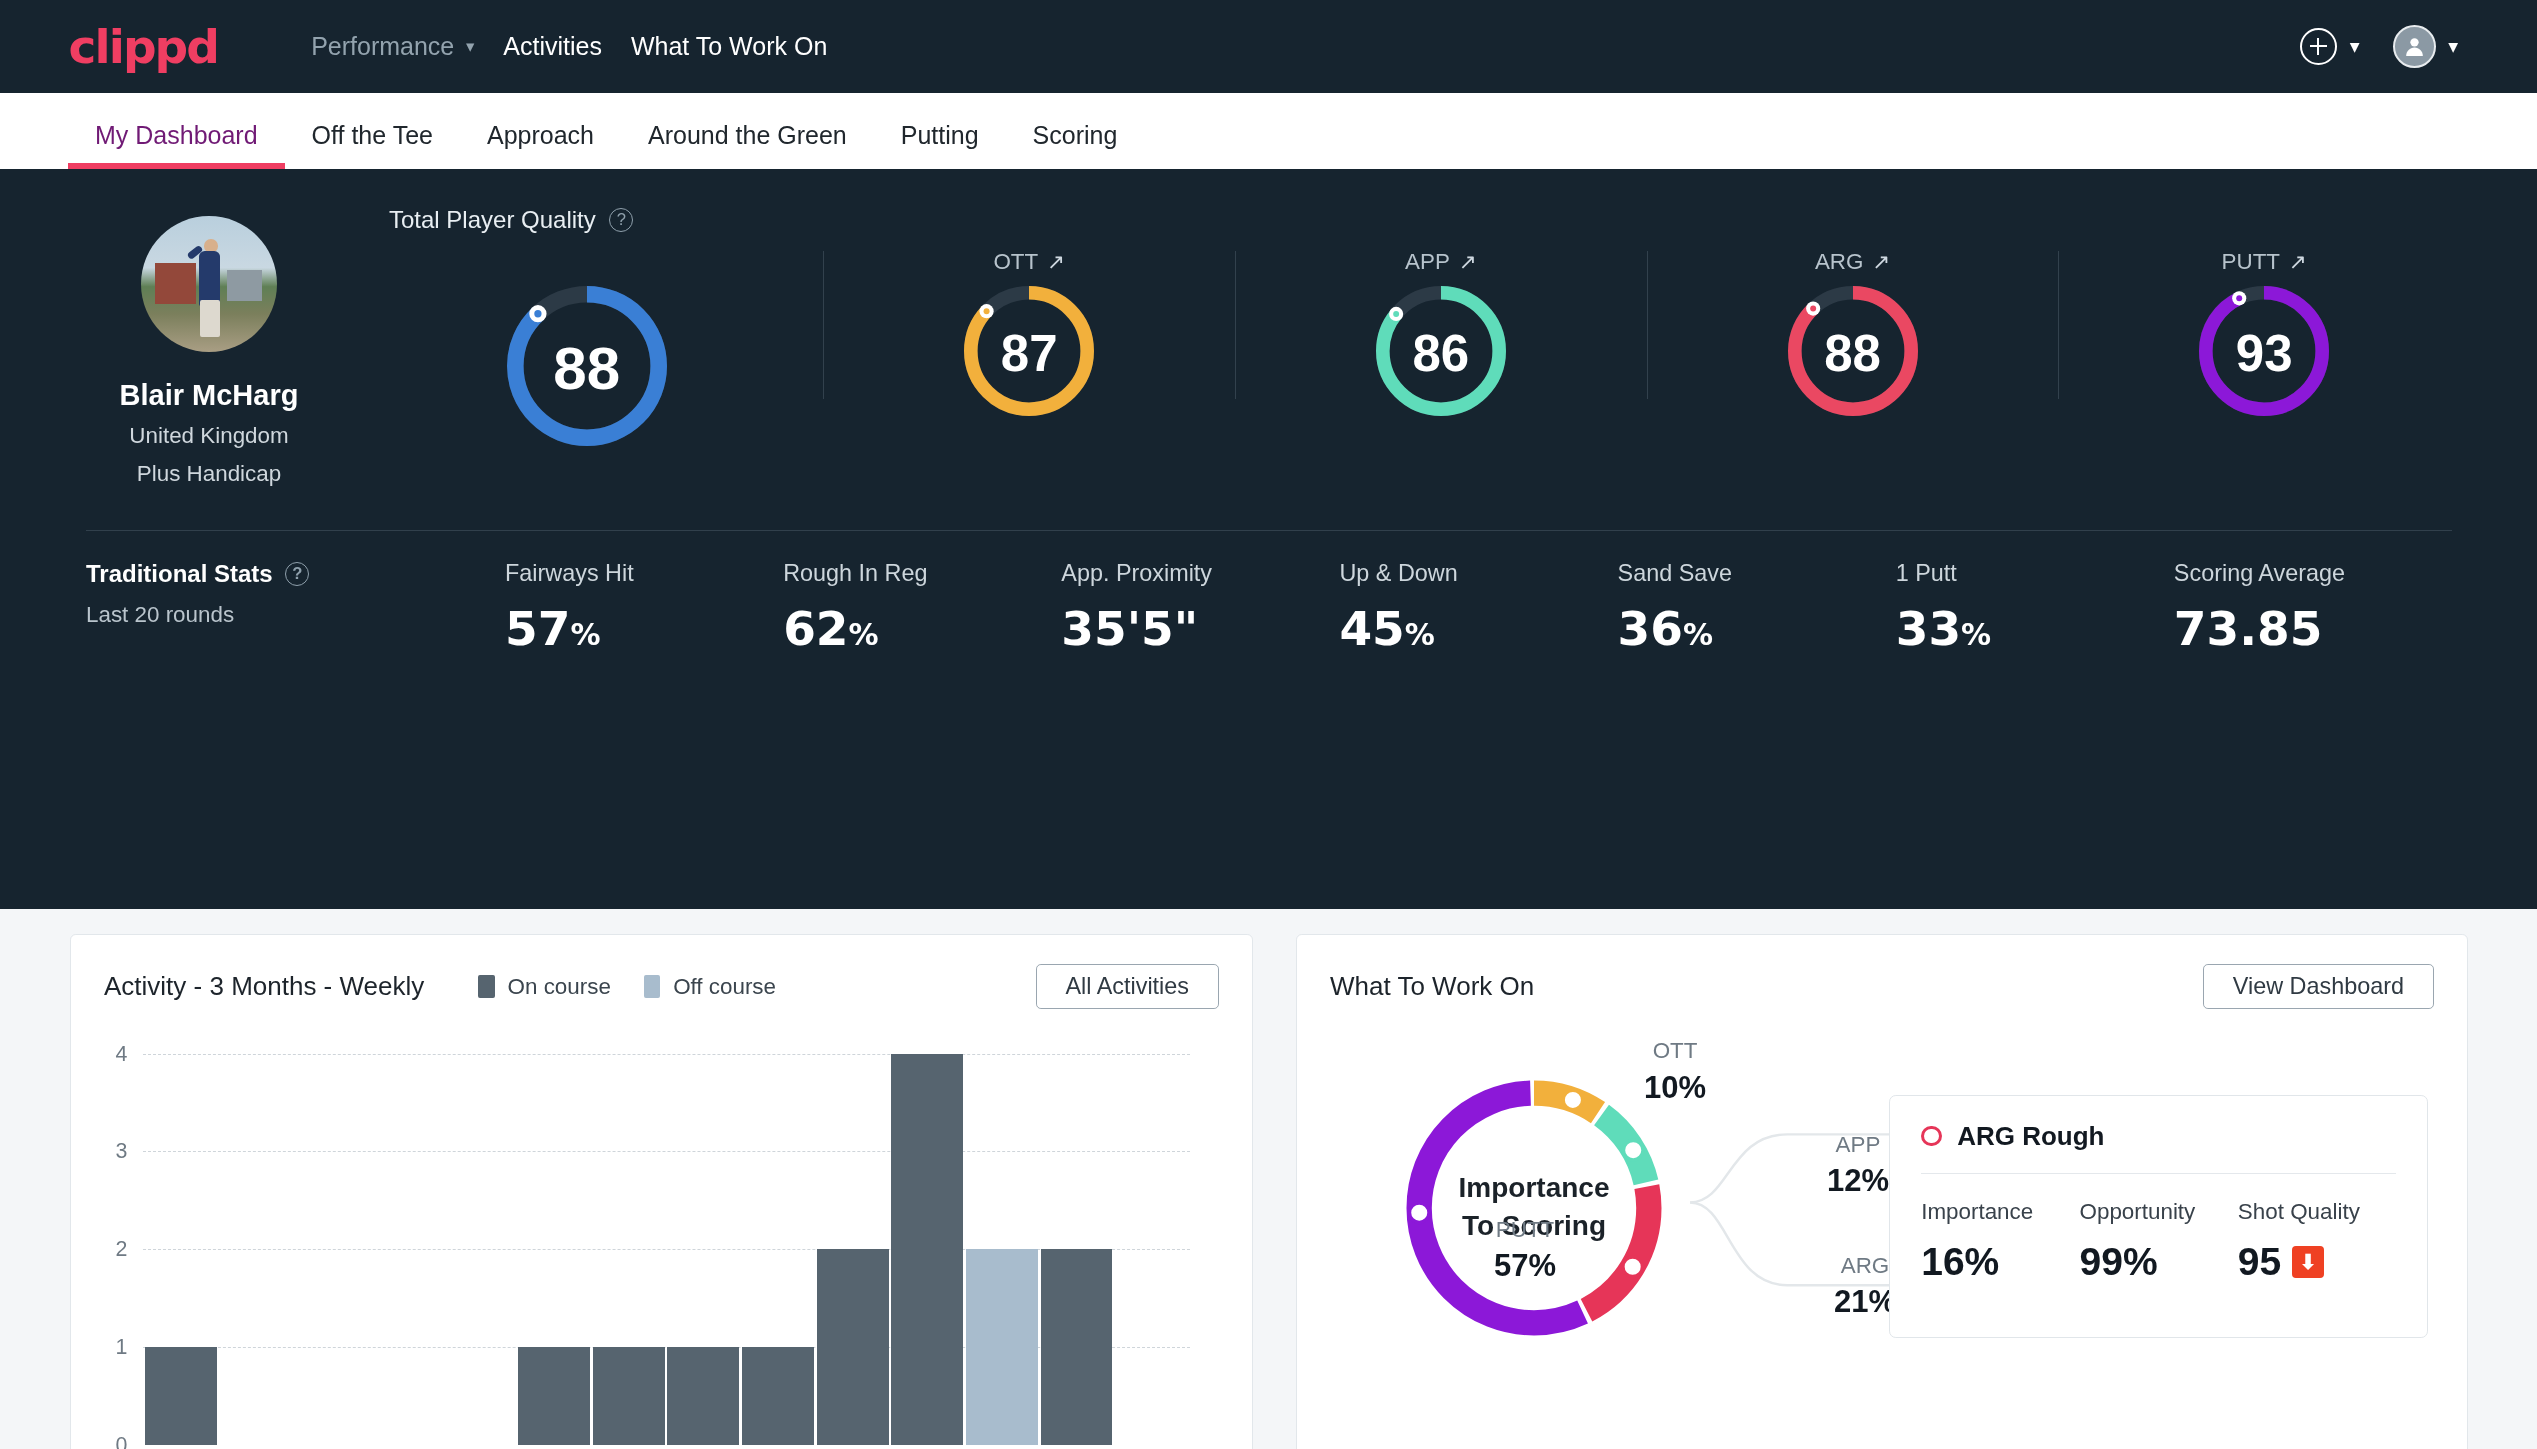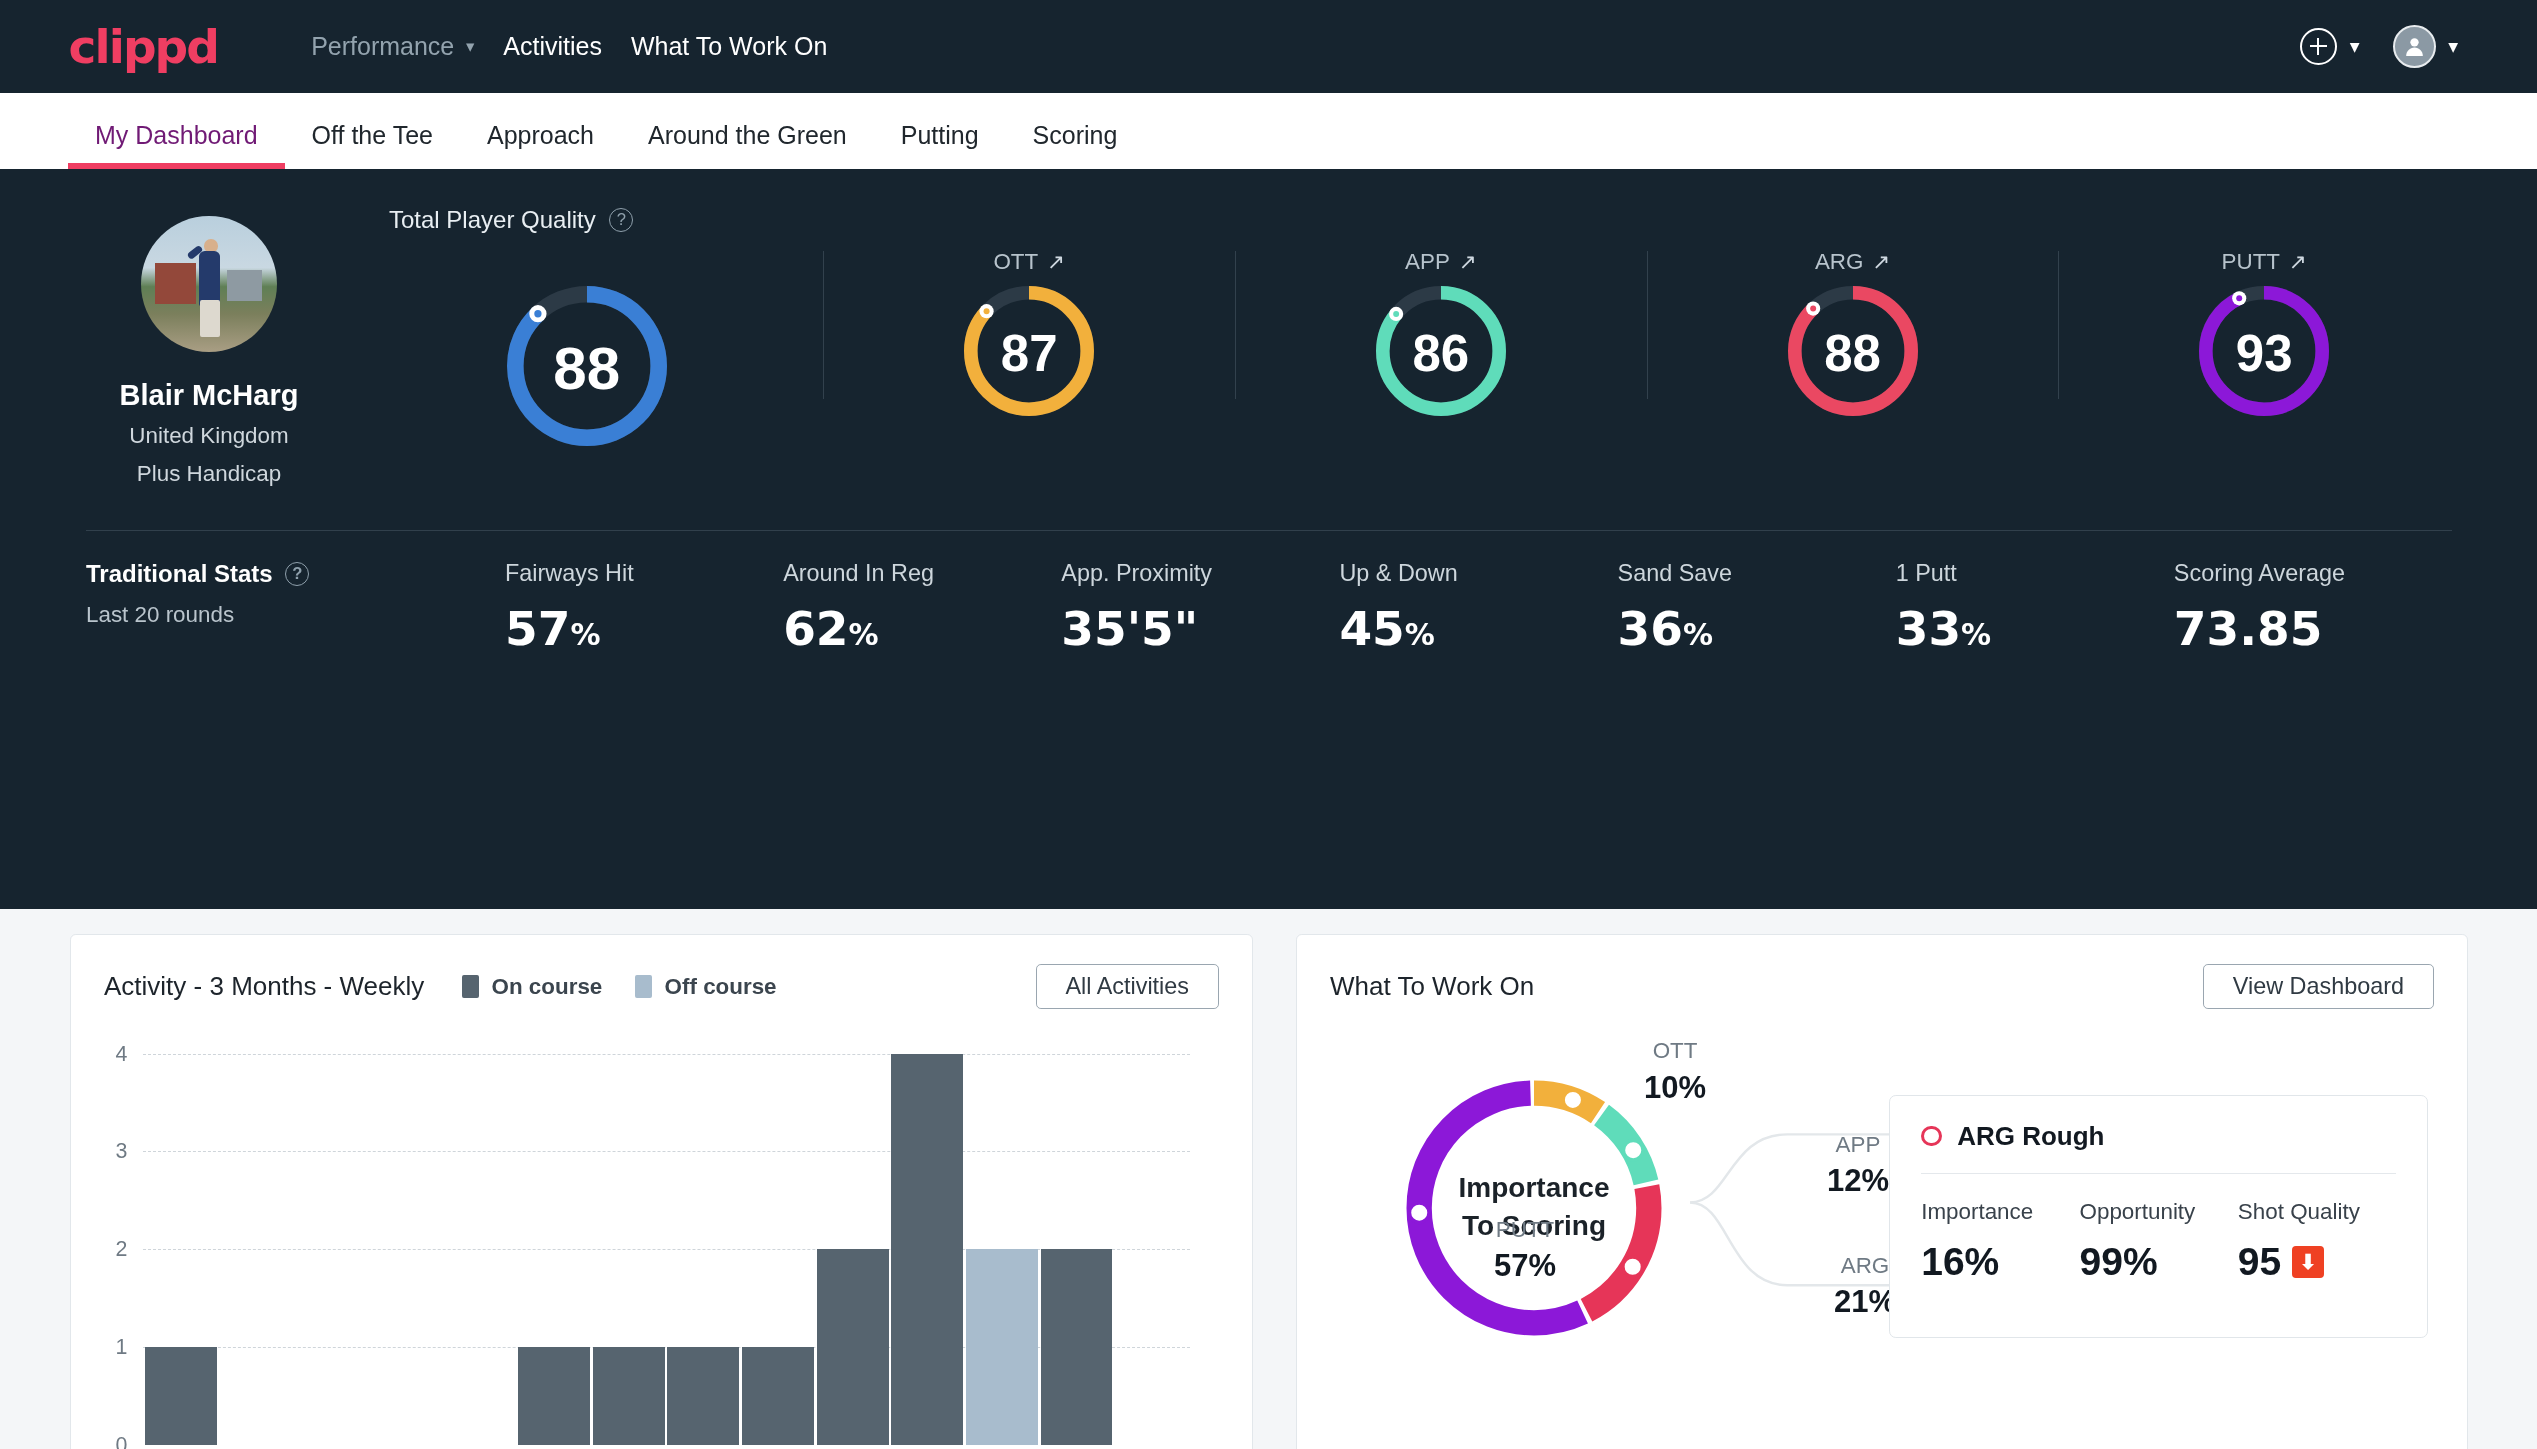--- a/index.html
+++ b/index.html
@@ -170,21 +170,21 @@
     display: flex; gap: 43px; padding: 25px 70px 0 70px;
   }
   .card {
     background: #fff; border: 1px solid #e2e7eb; border-radius: 5.8px;
     padding: 29px 33px 25px 33px; position: relative;
   }
   .card.activity { width: 1183px; height: 573px; }
   .card.work { flex: 1; height: 573px; }
   .card-head { display: flex; align-items: center; }
   .card-title { font-size: 26px; color: #1d242b; font-weight: 400; }
-  .legend { display: flex; align-items: center; gap: 33px; margin-left: 38px; font-weight: bold; }
+  .legend { display: flex; align-items: center; gap: 33px; margin-left: 54px; }
   .leg { display: flex; align-items: center; gap: 12.7px; font-size: 22.4px; color: #3b454e; }
   .swatch { width: 16.6px; height: 23.4px; border-radius: 1.9px; }
   .btn {
     margin-left: auto; border: 1px solid #9aa6b0; border-radius: 4.9px;
     background: #fff; font-size: 23.4px; color: #303a43;
     padding: 8px 29px; cursor: pointer;
     font-family: "Liberation Sans", sans-serif;
   }
 
   .chart-area { position: relative; margin-top: 29px; height: 409px; }
@@ -395,21 +395,21 @@
         <span class="qmark">?</span>
       </div>
       <div class="trad-sub">Last 20 rounds</div>
     </div>
     <div id="trad-stats" style="display:flex;flex:1">
         <div class="stat">
           <div class="stat-lab">Fairways Hit</div>
     <div class="stat-val">57<span class="u">%</span></div>
         </div>
         <div class="stat">
-          <div class="stat-lab">Around In Reg</div>
+          <div class="stat-lab">Rough In Reg</div>
     <div class="stat-val">62<span class="u">%</span></div>
         </div>
         <div class="stat">
           <div class="stat-lab">App. Proximity</div>
     <div class="stat-val">35'5"<span class="u"></span></div>
         </div>
         <div class="stat">
           <div class="stat-lab">Up &amp; Down</div>
     <div class="stat-val">45<span class="u">%</span></div>
         </div>

